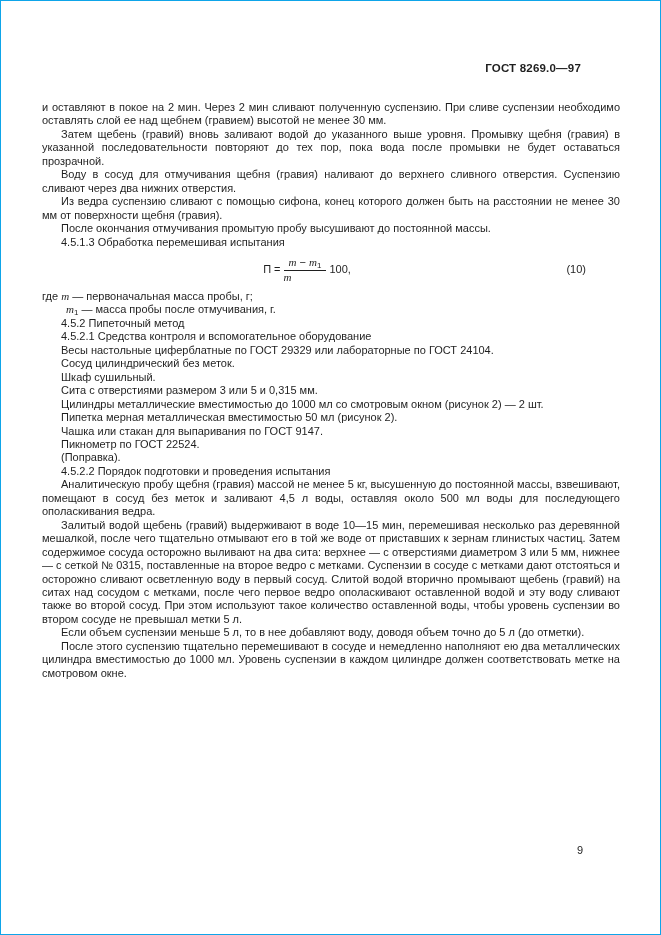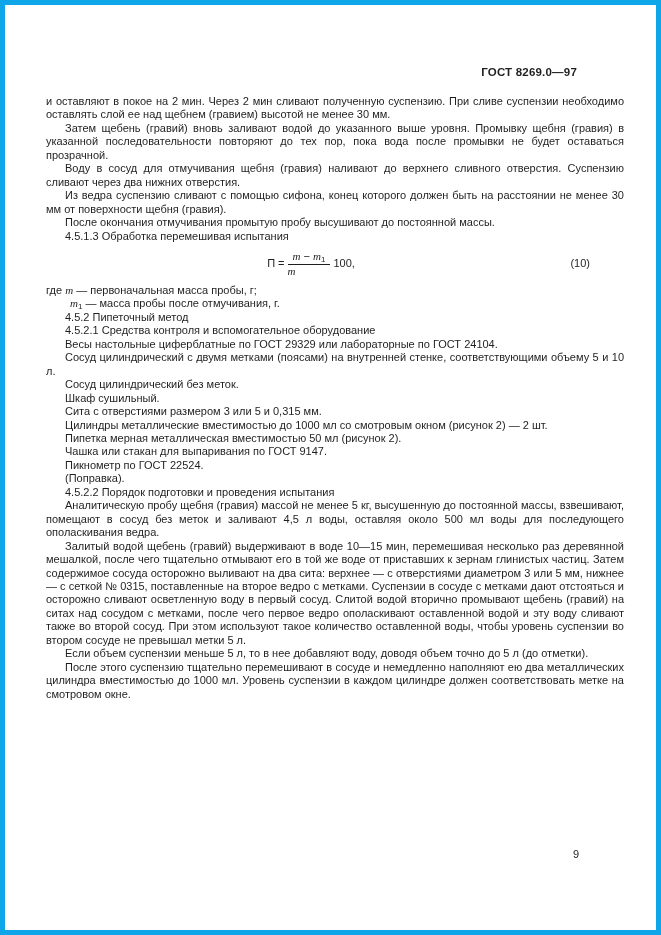--- a/index.html
+++ b/index.html
@@ -5,39 +5,39 @@
   html, body {
     margin: 0;
     padding: 0;
     background: #ffffff;
   }
   .page {
     position: relative;
     width: 661px;
     height: 935px;
     background: #ffffff;
-    border: 5px solid #0ea5e9;
+    border: 1px solid #0ea5e9;
     box-sizing: border-box;
     font-family: "Liberation Sans", sans-serif;
     color: #1f1f1f;
     overflow: hidden;
   }
   .doc-header {
     position: absolute;
     top: 61px;
     left: 40px;
     right: 79px;
     text-align: right;
     font-size: 11.5px;
     font-weight: bold;
     letter-spacing: 0.2px;
   }
   .content {
     position: absolute;
-    top: 90px;
+    top: 100px;
     left: 41px;
     width: 578px;
     font-size: 11px;
     line-height: 13.45px;
     text-align: justify;
   }
   p.para {
     margin: 0;
     text-indent: 19px;
   }
@@ -121,21 +121,20 @@
       <span class="eq-number">(10)</span>
     </div>
 
     <p class="def-line"><span>где </span><i class="var">m</i><span> — первоначальная масса пробы, г;</span></p>
     <p class="def-line def-indent"><i class="var">m</i><sub>1</sub><span> — масса пробы после отмучивания, г.</span></p>
 
     <div>
         <p class="para bold">4.5.2 Пипеточный метод</p>
         <p class="para">4.5.2.1 Средства контроля и вспомогательное оборудование</p>
         <p class="para">Весы настольные циферблатные по ГОСТ 29329 или лабораторные по ГОСТ 24104.</p>
-        <p class="para">Сосуд цилиндрический с двумя метками (поясами) на внутренней стенке, соответствующими объему 5 и 10 л.</p>
         <p class="para">Сосуд цилиндрический без меток.</p>
         <p class="para">Шкаф сушильный.</p>
         <p class="para">Сита с отверстиями размером 3 или 5 и 0,315 мм.</p>
         <p class="para">Цилиндры металлические вместимостью до 1000 мл со смотровым окном (рисунок 2) — 2 шт.</p>
         <p class="para">Пипетка мерная металлическая вместимостью 50 мл (рисунок 2).</p>
         <p class="para">Чашка или стакан для выпаривания по ГОСТ 9147.</p>
         <p class="para">Пикнометр по ГОСТ 22524.</p>
         <p class="para bold">(Поправка).</p>
         <p class="para">4.5.2.2 Порядок подготовки и проведения испытания</p>
         <p class="para">Аналитическую пробу щебня (гравия) массой не менее 5 кг, высушенную до постоянной массы, взвешивают, помещают в сосуд без меток и заливают 4,5 л воды, оставляя около 500 мл воды для последующего ополаскивания ведра.</p>

